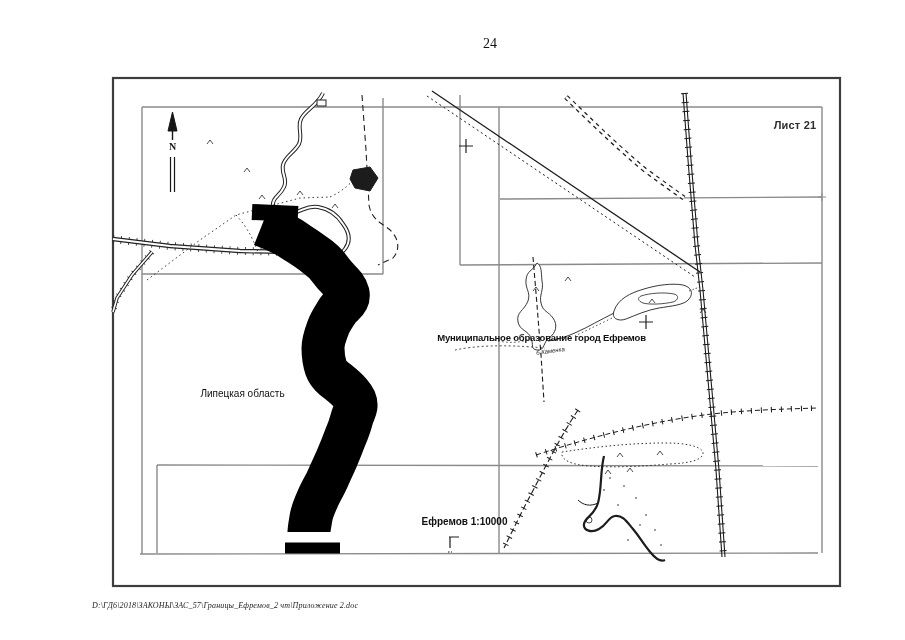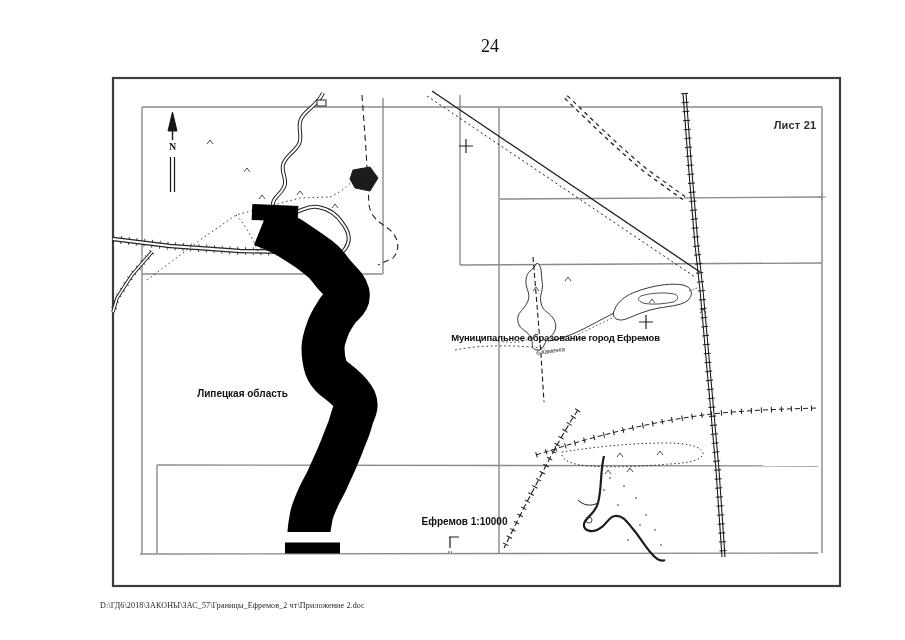--- a/index.html
+++ b/index.html
@@ -5,49 +5,49 @@
   html,body{margin:0;padding:0;}
   body{
     width:905px;height:640px;position:relative;overflow:hidden;
     background:#ffffff;
     font-family:"Liberation Sans", sans-serif;
     color:#1c1c1c;
   }
   .abs{position:absolute;white-space:nowrap;}
   #page-num{
     left:460px;top:36px;width:60px;text-align:center;
-    font-family:"Liberation Serif", serif;font-size:18px;color:#111;
+    font-family:"Liberation Serif", serif;font-size:14px;color:#111;
   }
   #sheet-label{
     left:770px;top:119px;width:50px;text-align:center;
     font-size:11px;font-weight:bold;color:#2e2e2e;letter-spacing:0.2px;
   }
   #municipality-label{
-    left:438px;top:332px;width:235px;text-align:center;
+    left:424px;top:332px;width:235px;text-align:center;
     font-size:9.5px;font-weight:bold;color:#101010;letter-spacing:-0.2px;
   }
   #region-label{
     left:185px;top:388px;width:115px;text-align:center;
-    font-size:10px;font-weight:bold;color:#101010;
+    font-size:10px;font-weight:normal;color:#101010;
   }
   #scale-label{
     left:412px;top:516px;width:105px;text-align:center;
     font-size:10px;font-weight:bold;color:#101010;
   }
   #stream-label{
     left:536px;top:348px;font-size:6px;font-style:italic;color:#222;
     transform:rotate(-8deg);
   }
   #north-label{
     left:163px;top:141px;width:19px;text-align:center;
     font-family:"Liberation Serif", serif;font-weight:bold;font-size:10px;color:#161616;
   }
   #footer-path{
-    left:100px;top:601px;
-    font-family:"Liberation Serif", serif;font-size:8px;color:#232323;letter-spacing:0.15px;
+    left:92px;top:601px;
+    font-family:"Liberation Serif", serif;font-size:8px;color:#232323;letter-spacing:0.15px;font-style:italic;
   }
   svg{position:absolute;left:0;top:0;}
 </style>
 </head>
 <body>
 
 <svg width="905" height="640" viewBox="0 0 905 640">
 
   <g>
     <rect x="113" y="78" width="727" height="508" fill="none" stroke="#3d3d3d" stroke-width="2.2"></rect>

